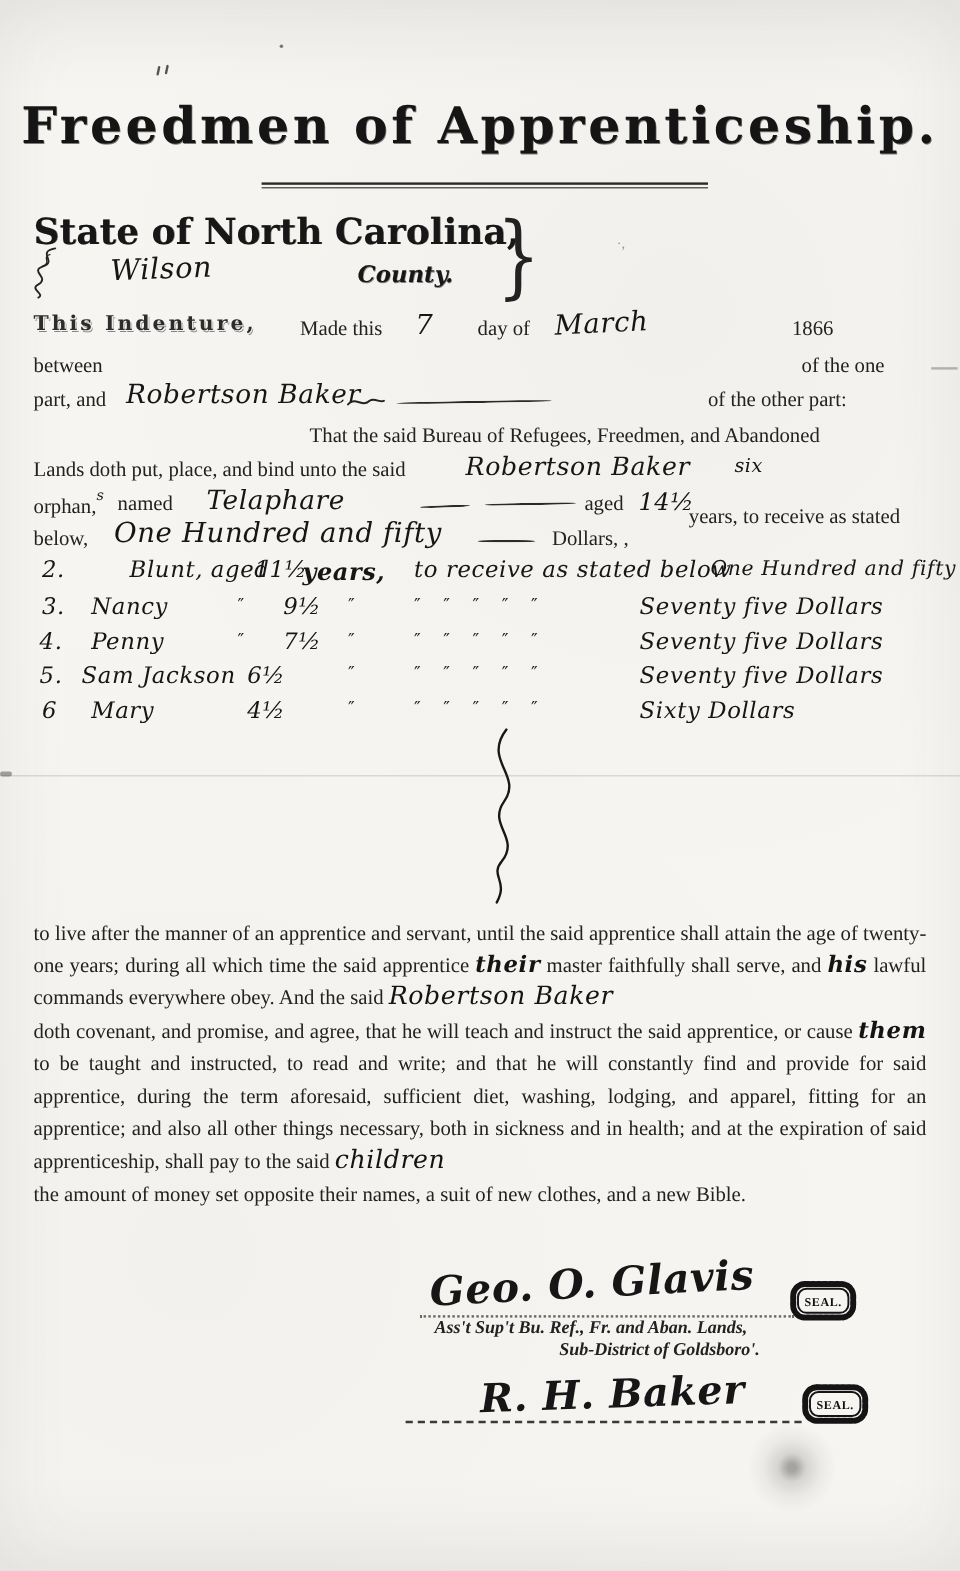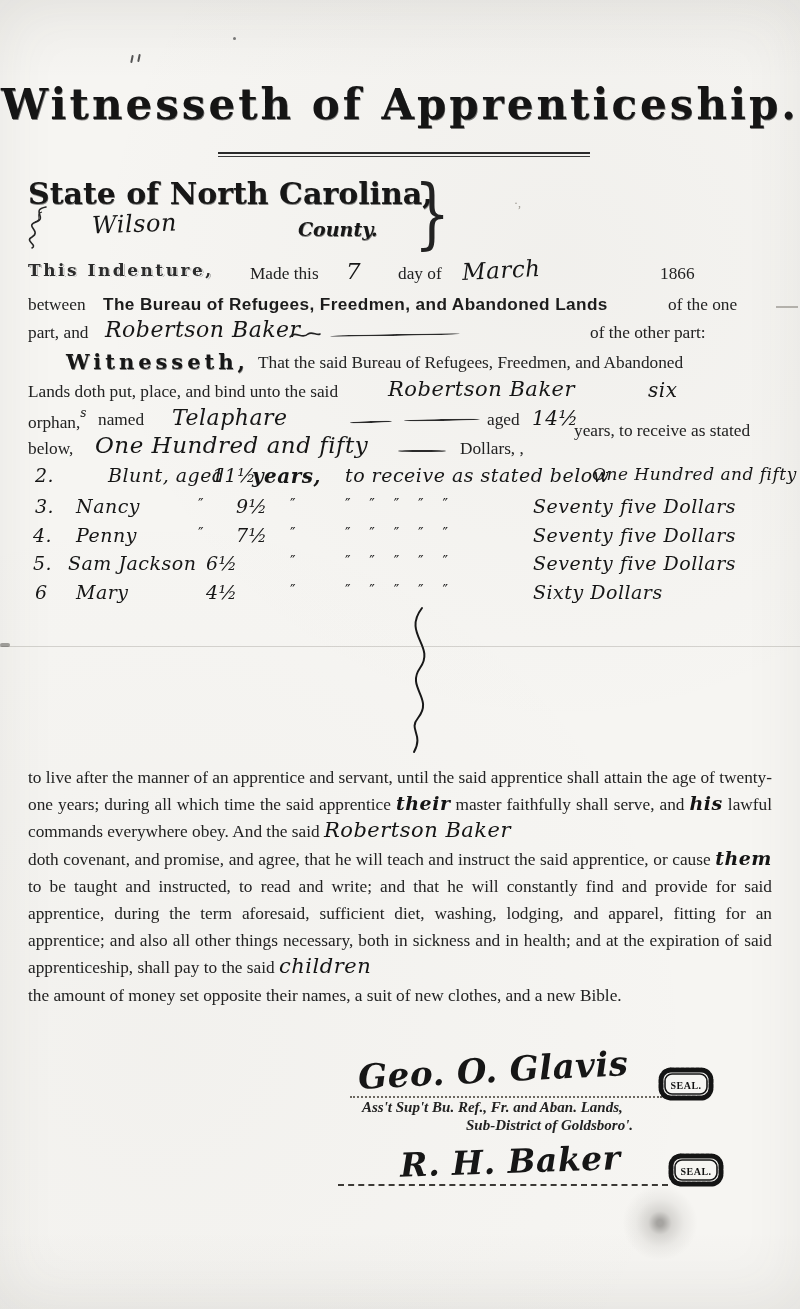--- a/index.html
+++ b/index.html
@@ -54,21 +54,21 @@
 <body>
 
 <div class="page">
 
   <div class="tick" style="left:131px;top:55px;"></div>
   <div class="tick" style="left:138px;top:54px;"></div>
   <div class="dot" style="left:233px;top:37px;"></div>
   <div class="pencil" style="left:514px;top:196px;">·,</div>
   <div class="edge-dash"></div>
 
-  <div class="abs title" style="top:80px;left:0;">Witnesseth of Apprenticeship.</div>
+  <div class="abs title" style="top:80px;left:0;">Freedmen of Apprenticeship.</div>
   <div class="rule">
       <div class="r1"></div>
       <div class="r2"></div>
     </div>
 
   <div class="line" style="top:176px;height:80px;">
     <span class="blackletter" style="left:28px;top:0;font-size:30px;">State of North Carolina,</span>
     <span style="left:408px;top:-8px;font-size:76px;font-weight:300;color:#222;font-family:'DejaVu Serif',serif;transform:scaleX(0.75);">}</span>
     <svg class="abs" style="left:22px;top:28px;" width="34" height="46" viewBox="0 0 34 46">
       <path d="M24,3 C8,6 26,14 14,18 C2,22 20,27 10,33 C2,37 16,41 10,44" fill="none" stroke="#252525" stroke-width="1.6" stroke-linecap="round"></path>
@@ -82,42 +82,40 @@
     <span class="fancy-lead" style="left:28px;top:0;">This Indenture,</span>
     <span class="pr" style="left:250px;top:4px;">Made this</span>
     <span class="hw" style="left:346px;top:-2px;font-size:23px;">7</span>
     <span class="pr" style="left:398px;top:4px;">day of</span>
     <span class="hw" style="left:462px;top:-3px;font-size:23px;transform:rotate(-3deg);">March</span>
     <span class="pr" style="left:660px;top:4px;">1866</span>
   </div>
 
   <div class="line" style="top:292px;">
     <span class="pr" style="left:28px;top:3px;">between</span>
-    <span class="gothic" style="left:103px;top:2px;">The Bureau of Refugees, Freedmen, and Abandoned Lands</span>
     <span class="pr" style="left:668px;top:3px;">of the one</span>
   </div>
 
   <div class="line" style="top:320px;">
     <span class="pr" style="left:28px;top:3px;">part, and</span>
     <span class="hw" style="left:105px;top:-3px;font-size:22px;">Robertson Baker</span>
     <svg class="abs" style="left:288px;top:8px;" width="34" height="14" viewBox="0 0 34 14">
       <path d="M2,9 C8,2 14,12 20,6 C24,3 29,8 32,6" fill="none" stroke="#222" stroke-width="1.6" stroke-linecap="round"></path>
     </svg>
     <div class="ink-line" style="left:330px;top:14px;width:130px;transform:rotate(-1deg);"></div>
     <span class="pr" style="left:590px;top:3px;">of the other part:</span>
   </div>
 
   <div class="line" style="top:351px;">
-    <span class="blackletter" style="left:66px;top:-2px;font-size:21px;letter-spacing:4px;">Witnesseth,</span>
     <span class="pr" style="left:258px;top:2px;">That the said Bureau of Refugees, Freedmen, and Abandoned</span>
   </div>
   <div class="line" style="top:380px;">
     <span class="pr" style="left:28px;top:2px;">Lands doth put, place, and bind unto the said</span>
     <span class="hw" style="left:388px;top:-3px;font-size:21px;">Robertson Baker</span>
-    <span class="hw" style="left:648px;top:-2px;font-size:20px;">six</span>
+    <span class="hw" style="left:612px;top:-2px;font-size:16px;">six</span>
   </div>
   <div class="line" style="top:408px;">
     <span class="pr" style="left:28px;top:2px;"><span>orphan,</span><sup class="hs">s</sup></span>
     <span class="pr" style="left:98px;top:2px;">named</span>
     <span class="hw" style="left:172px;top:-3px;font-size:22px;">Telaphare</span>
     <div class="ink-line" style="left:350px;top:13px;width:42px;transform:rotate(-2deg);"></div>
     <div class="ink-line" style="left:404px;top:11px;width:76px;transform:rotate(-1deg);"></div>
     <span class="pr" style="left:487px;top:2px;">aged</span>
     <span class="hw" style="left:532px;top:-2px;font-size:20px;">14½</span>
     <span class="pr" style="left:574px;top:13px;">years, to receive as stated</span>

